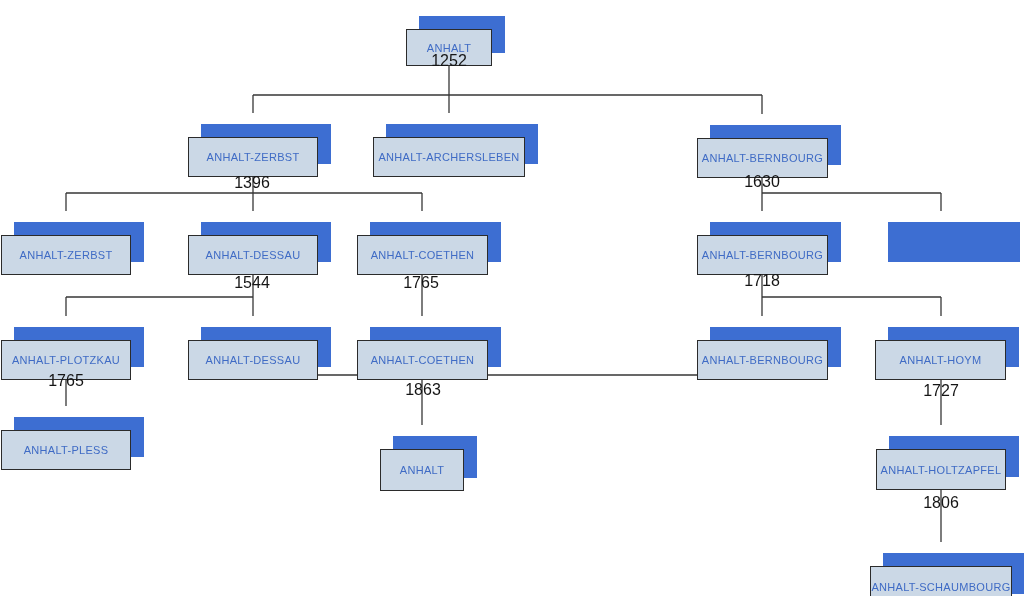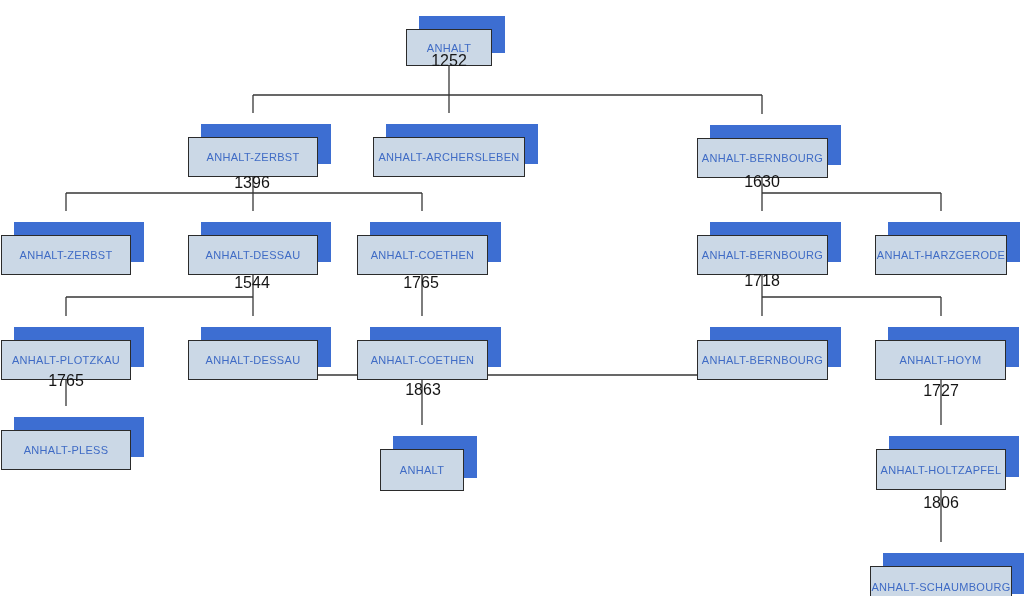--- a/index.html
+++ b/index.html
@@ -87,21 +87,20 @@
     </svg>
   <div class="layer">
       <div class="tree-node" style="left: 406px; top: 5px; width: 86px; height: 37px;">ANHALT</div>
       <div class="tree-node" style="left: 188px; top: 113px; width: 130px; height: 40px;">ANHALT-ZERBST</div>
       <div class="tree-node" style="left: 373px; top: 113px; width: 152px; height: 40px;">ANHALT-ARCHERSLEBEN</div>
       <div class="tree-node" style="left: 697px; top: 114px; width: 131px; height: 40px;">ANHALT-BERNBOURG</div>
       <div class="tree-node" style="left: 1px; top: 211px; width: 130px; height: 40px;">ANHALT-ZERBST</div>
       <div class="tree-node" style="left: 188px; top: 211px; width: 130px; height: 40px;">ANHALT-DESSAU</div>
       <div class="tree-node" style="left: 357px; top: 211px; width: 131px; height: 40px;">ANHALT-COETHEN</div>
       <div class="tree-node" style="left: 697px; top: 211px; width: 131px; height: 40px;">ANHALT-BERNBOURG</div>
-      <div class="tree-node" style="left: 875px; top: 211px; width: 132px; height: 40px;">ANHALT-HARZGERODE</div>
       <div class="tree-node" style="left: 1px; top: 316px; width: 130px; height: 40px;">ANHALT-PLOTZKAU</div>
       <div class="tree-node" style="left: 188px; top: 316px; width: 130px; height: 40px;">ANHALT-DESSAU</div>
       <div class="tree-node" style="left: 357px; top: 316px; width: 131px; height: 40px;">ANHALT-COETHEN</div>
       <div class="tree-node" style="left: 697px; top: 316px; width: 131px; height: 40px;">ANHALT-BERNBOURG</div>
       <div class="tree-node" style="left: 875px; top: 316px; width: 131px; height: 40px;">ANHALT-HOYM</div>
       <div class="tree-node" style="left: 1px; top: 406px; width: 130px; height: 40px;">ANHALT-PLESS</div>
       <div class="tree-node" style="left: 380px; top: 425px; width: 84px; height: 42px;">ANHALT</div>
       <div class="tree-node" style="left: 876px; top: 425px; width: 130px; height: 41px;">ANHALT-HOLTZAPFEL</div>
       <div class="tree-node" style="left: 870px; top: 542px; width: 142px; height: 41px;">ANHALT-SCHAUMBOURG</div>
     </div>

